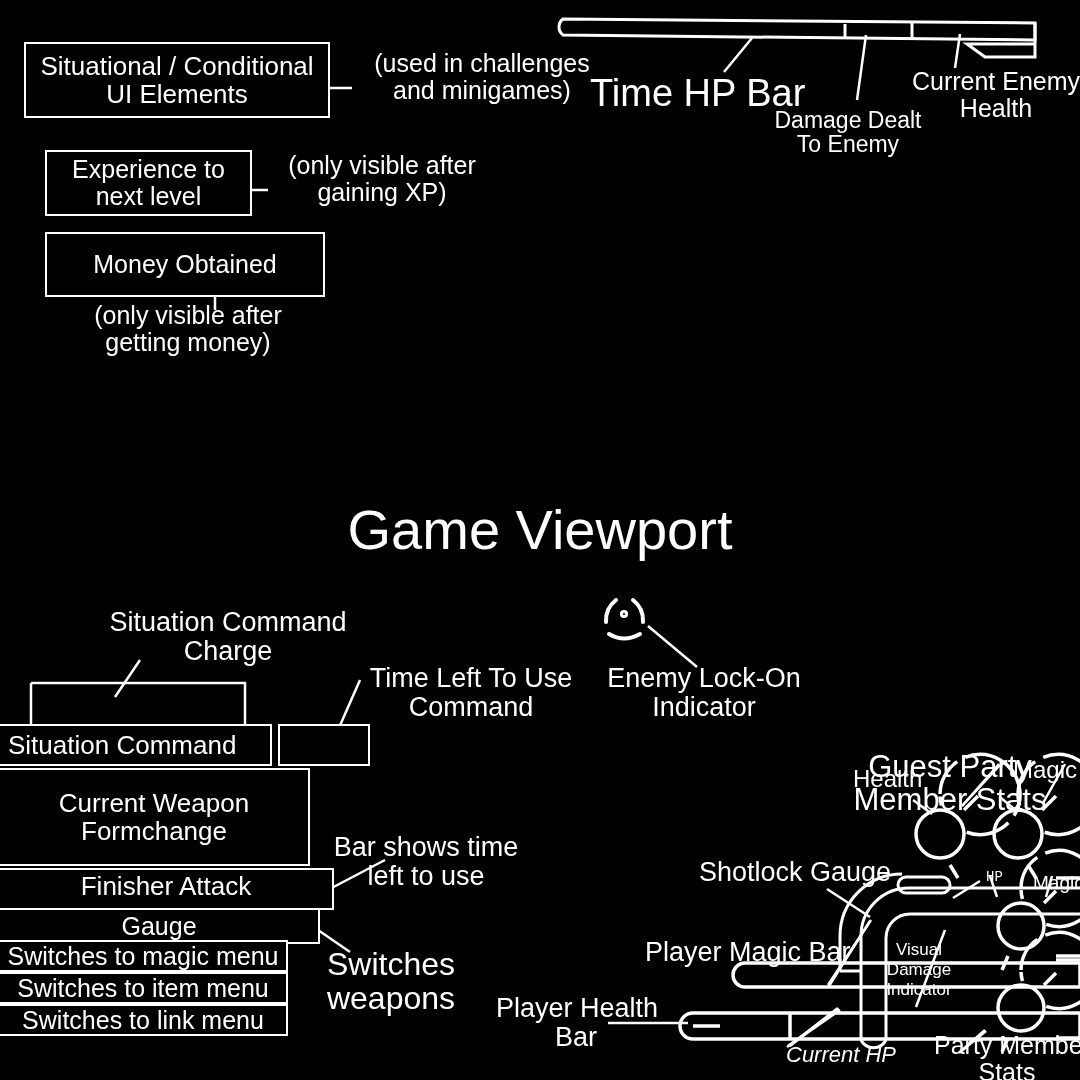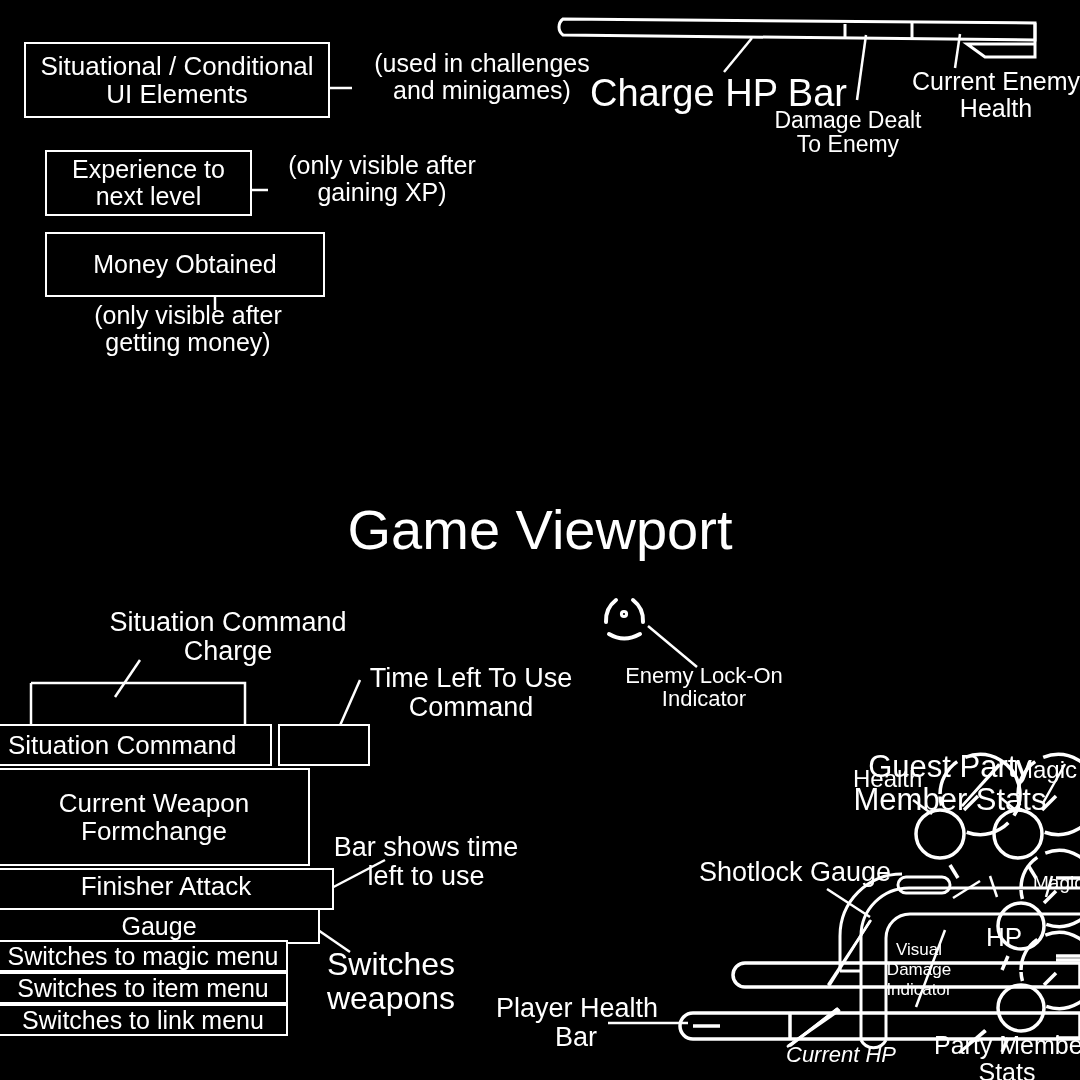--- a/index.html
+++ b/index.html
@@ -173,31 +173,31 @@
 
   <div class="lbl ctr" style="left:352px;top:50px;width:260px;font-size:25px;">(used in challenges
 and minigames)</div>
 
   <div class="lbl ctr" style="left:262px;top:152px;width:240px;font-size:25px;">(only visible after
 gaining XP)</div>
 
   <div class="lbl ctr" style="left:70px;top:302px;width:236px;font-size:25px;">(only visible after
 getting money)</div>
 
-  <div class="lbl" style="left:590px;top:73px;font-size:38px;">Charge HP Bar</div>
+  <div class="lbl" style="left:590px;top:73px;font-size:38px;">Time HP Bar</div>
 
   <div class="lbl ctr" style="left:762px;top:108px;width:172px;font-size:23px;">Damage Dealt
 To Enemy</div>
 
   <div class="lbl ctr" style="left:905px;top:68px;width:182px;font-size:25px;">Current Enemy
 Health</div>
 
   <div class="lbl ctr" style="left:240px;top:500px;width:600px;font-size:56px;">Game Viewport</div>
 
-  <div class="lbl ctr" style="left:598px;top:664px;width:212px;font-size:22px;">Enemy Lock-On
+  <div class="lbl ctr" style="left:598px;top:664px;width:212px;font-size:27px;">Enemy Lock-On
 Indicator</div>
 
   <div class="lbl ctr" style="left:92px;top:608px;width:272px;font-size:27px;">Situation Command
 Charge</div>
 
   <div class="lbl ctr" style="left:326px;top:833px;width:200px;font-size:27px;">Bar shows time
 left to use</div>
 
   <div class="lbl ctr" style="left:358px;top:664px;width:226px;font-size:27px;">Time Left To Use
 Command</div>
@@ -237,30 +237,31 @@
 
   <div class="lbl ctr" style="left:840px;top:723px;width:220px;font-size:31px;margin-top:28px;">Guest Party
 Member Stats</div>
 
   <div class="lbl" style="left:853px;top:766px;font-size:24px;">Health</div>
 
   <div class="lbl" style="left:1013px;top:757px;font-size:24px;">Magic</div>
 
   <div class="lbl" style="left:699px;top:858px;font-size:27px;">Shotlock Gauge</div>
 
+  <div class="lbl" style="left:645px;top:938px;font-size:27px;">Player Magic Bar</div>
 
   <div class="lbl ctr" style="left:496px;top:994px;width:160px;font-size:27px;">Player Health
 Bar</div>
 
   <div class="lbl" style="left:786px;top:1043px;font-size:22px;font-style:italic;">Current HP</div>
 
   <div class="lbl ctr" style="left:880px;top:940px;width:78px;font-size:17px;line-height:1.18;">Visual
 Damage
 Indicator</div>
 
-  <div class="lbl" style="left:986px;top:924px;font-size:26px;">HP</div>
+  <div class="lbl" style="left:986px;top:870px;font-size:14px;font-family:Liberation Mono, monospace;">HP</div>
 
   <div class="lbl" style="left:1033px;top:873px;font-size:19px;">Magic</div>
 
   <div class="lbl ctr" style="left:934px;top:1032px;width:146px;font-size:25px;">Party Member
 Stats</div>
 
 </div>
 
 </body></html>

